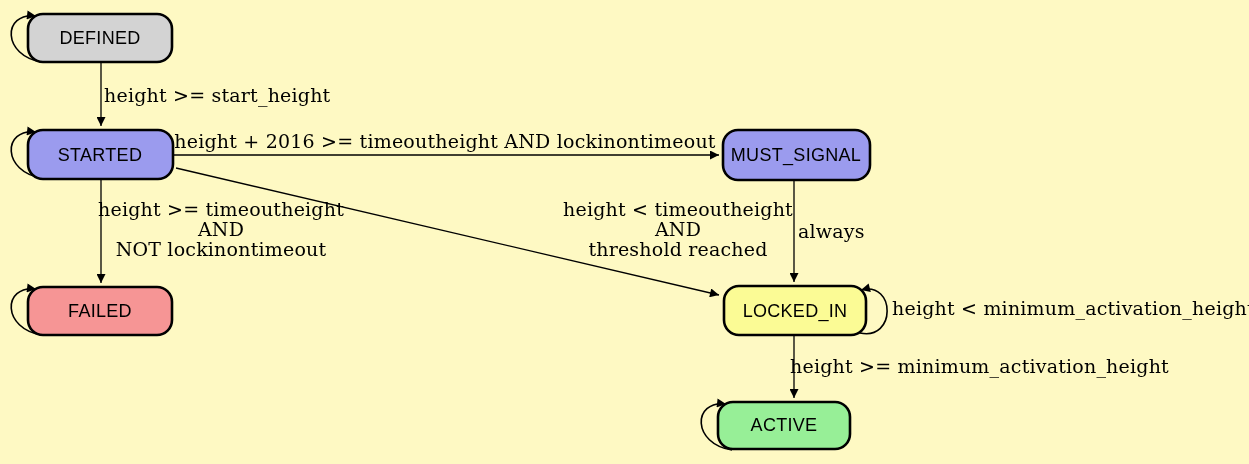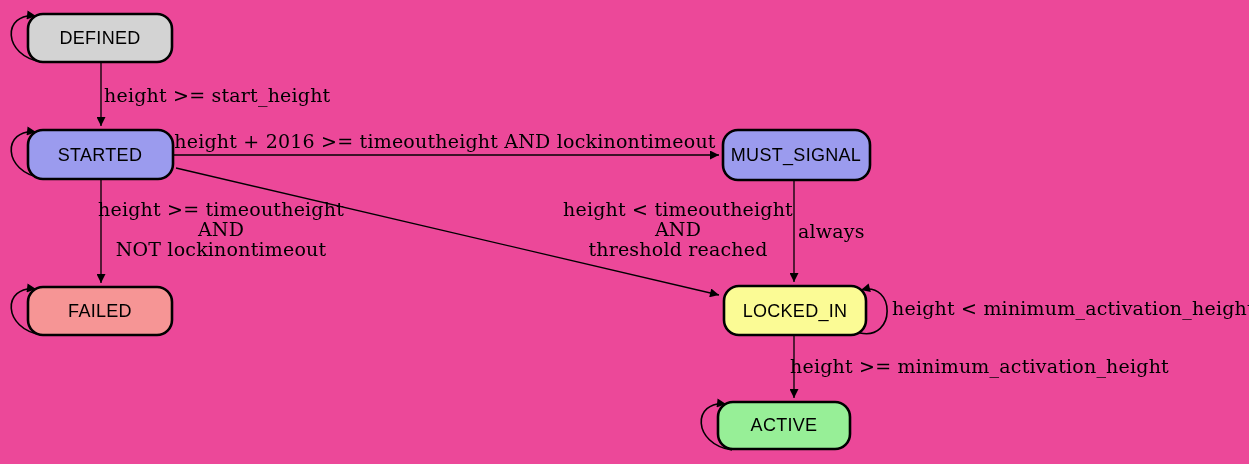--- a/index.html
+++ b/index.html
@@ -1,20 +1,20 @@
 <!DOCTYPE html>
 <html><head>
 <meta charset="utf-8">
 <style>
   html, body { margin: 0; padding: 0; background: #ffffff; }
   .canvas {
     position: relative;
     width: 1249px;
     height: 464px;
-    background: #ec4899;
+    background: #fef9c3;
     font-family: "Liberation Sans", sans-serif;
     overflow: hidden;
   }
   svg { display: block; }
   .edge-line {
     fill: none;
     stroke: #000000;
     stroke-width: 1.3;
   }
   .loop-line {

